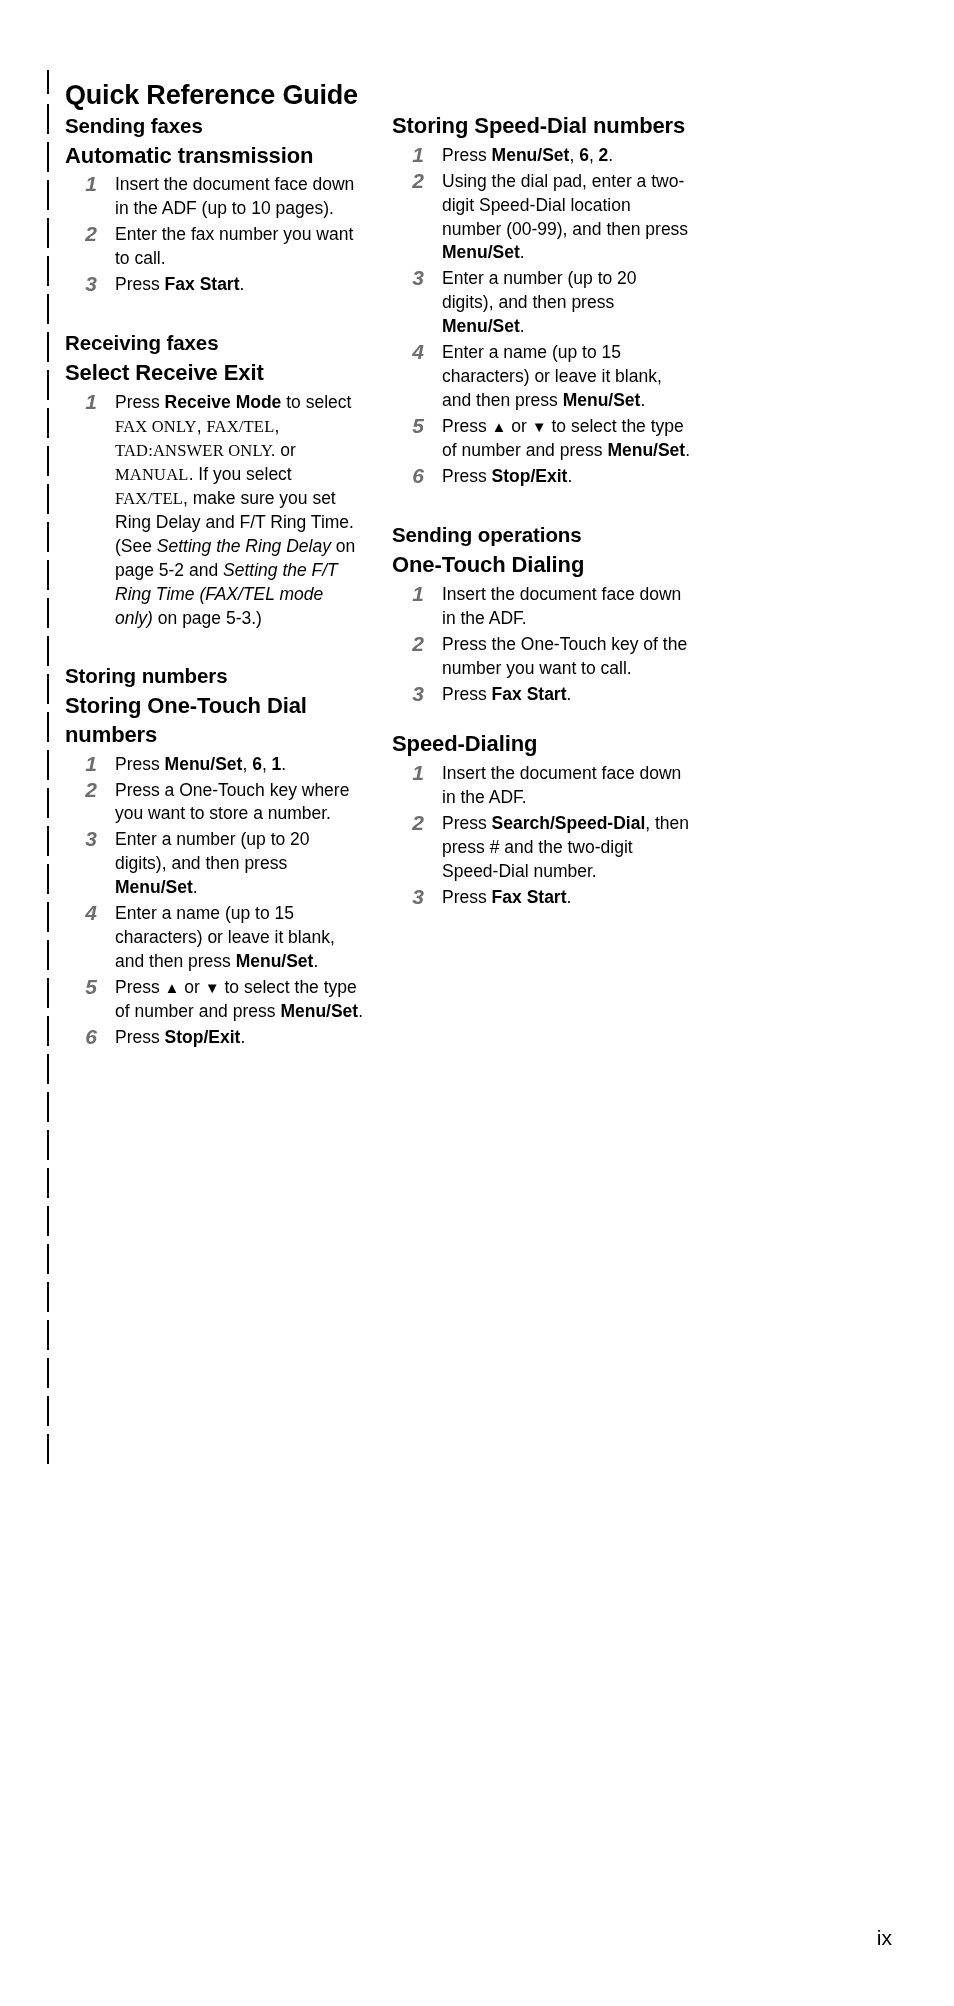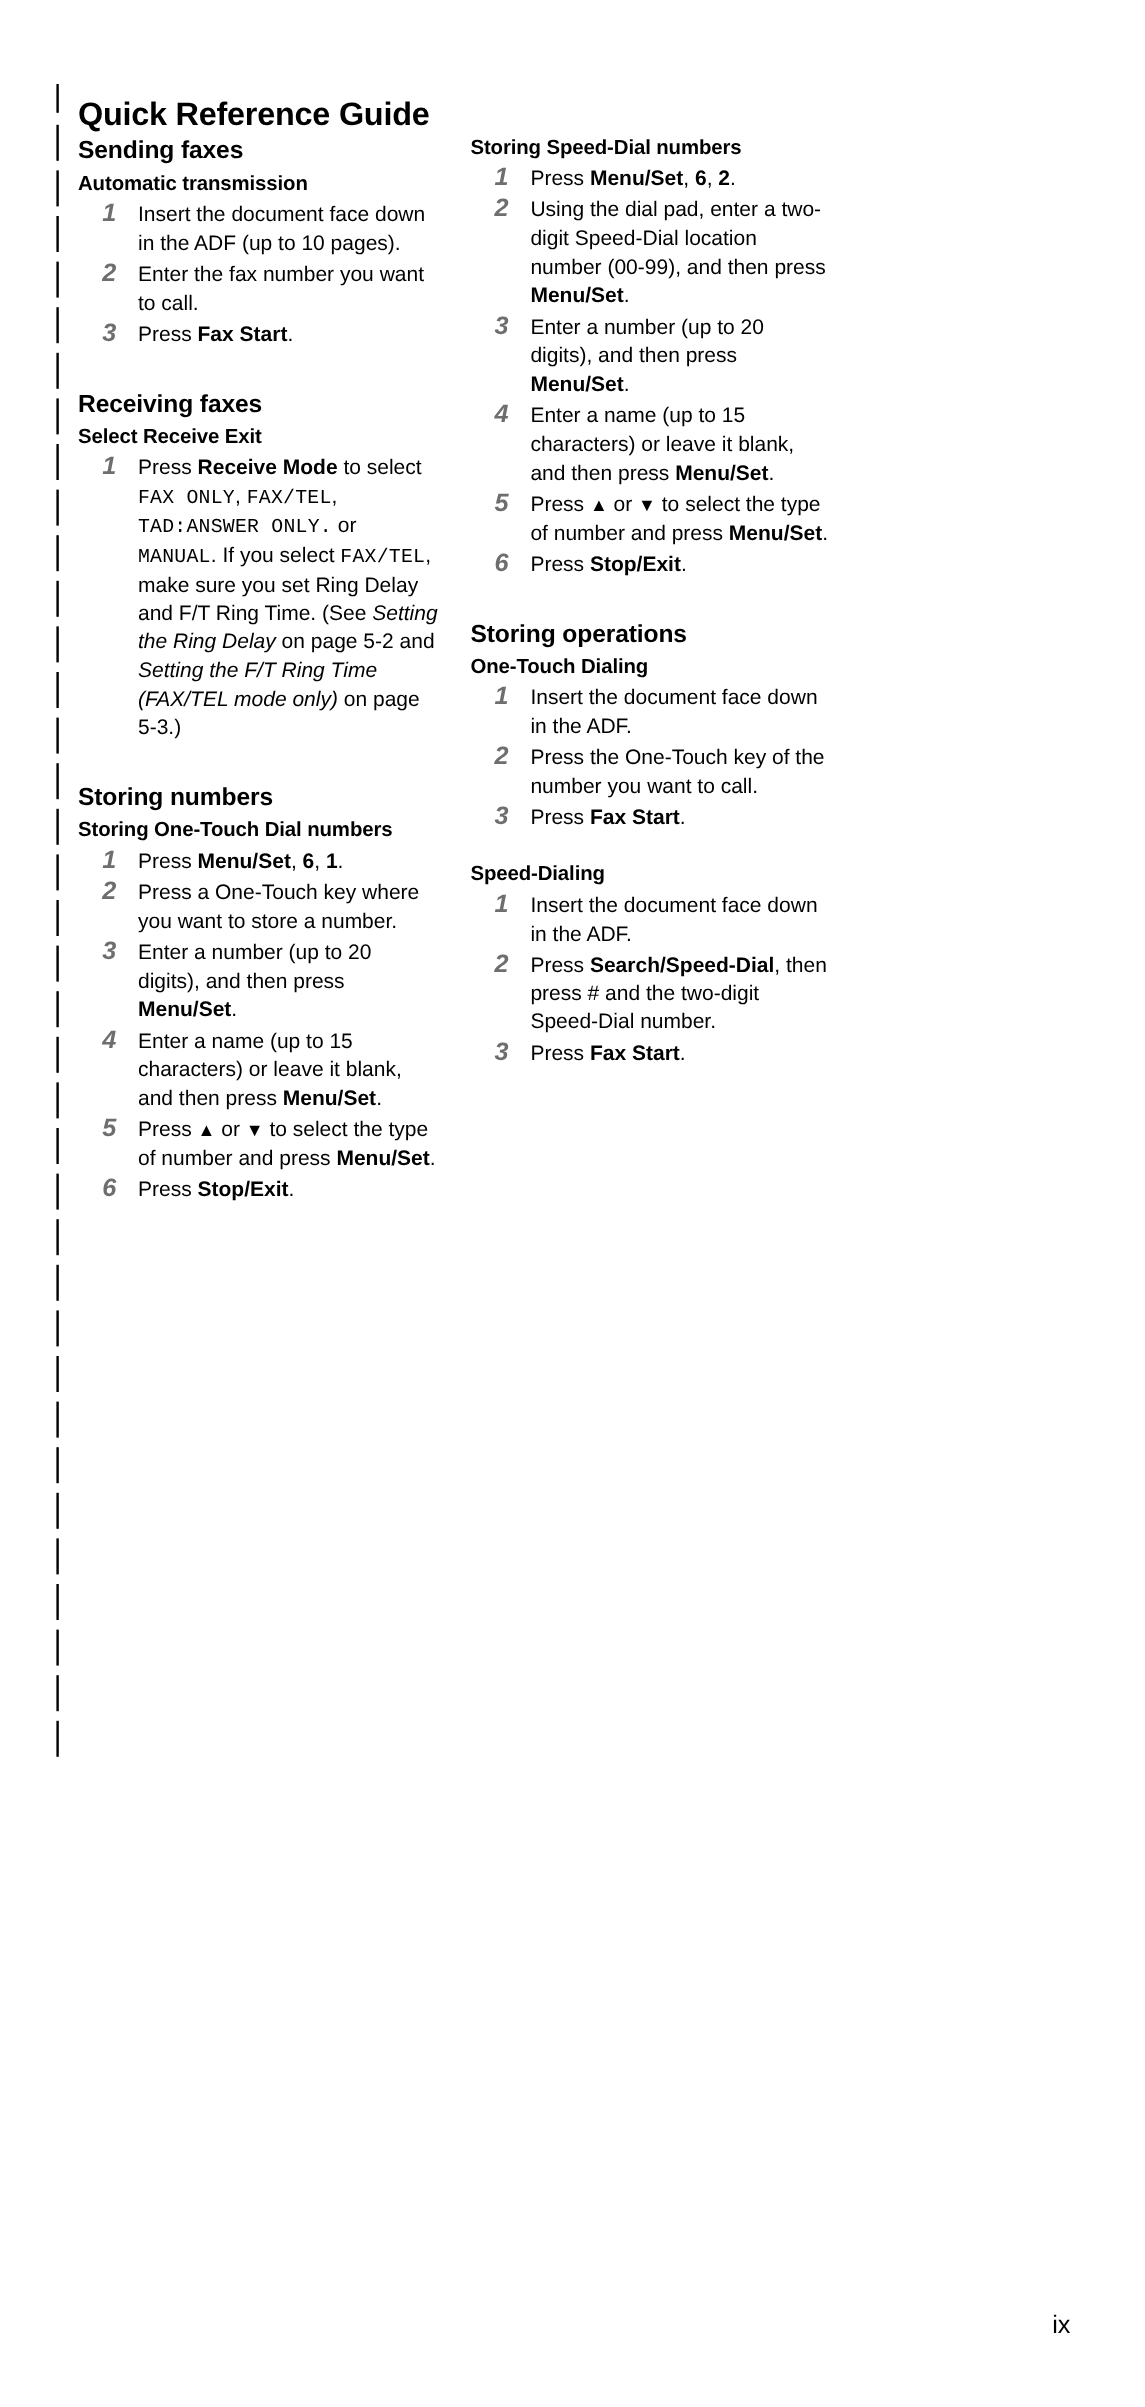--- a/index.html
+++ b/index.html
@@ -45,21 +45,21 @@
   .col-left{left:65px;width:300px;}
   .col-right{left:392px;width:300px;}
 
   h2.sec{
     font-size:20.5px;
     font-weight:bold;
     margin:0 0 2px 0;
     letter-spacing:-0.1px;
   }
   h3.sub{
-    font-size:17px;
+    font-size:22px;
     font-weight:bold;
     margin:0 0 3px 0;
     letter-spacing:-0.1px;
     line-height:1.3;
   }
   .gap-lg{height:30px;}
   .gap-md{height:22px;}
 
   ol.steps{
     list-style:none;
@@ -79,21 +79,21 @@
     text-align:center;
     font-family:"Liberation Sans",sans-serif;
     font-style:italic;
     font-weight:bold;
     font-size:21px;
     color:#6e6e6e;
   }
   b{font-weight:bold;}
   i{font-style:italic;}
   .mono{
-    font-family:Liberation Mono, monospace;
+    font-family:Liberation Serif, serif;
     font-size:16.5px;
     letter-spacing:0.2px;
   }
   .tri{font-size:15px;line-height:1;}
 
   
   .folio{
     position:absolute;
     right:62px;bottom:56px;
     font-size:21px;
@@ -247,21 +247,21 @@
         <span>Press <span class="tri">▲</span> or <span class="tri">▼</span> to select the type of number and press <b>Menu/Set</b>.</span>
       </li>
       <li>
         <span class="num">6</span>
         <span>Press <b>Stop/Exit</b>.</span>
       </li>
     </ol>
 
     <div class="gap-lg"></div>
 
-    <h2 class="sec">Storing operations</h2>
+    <h2 class="sec">Sending operations</h2>
     <h3 class="sub">One-Touch Dialing</h3>
 
     <ol class="steps">
       <li>
         <span class="num">1</span>
         <span>Insert the document face down in the ADF.</span>
       </li>
       <li>
         <span class="num">2</span>
         <span>Press the One-Touch key of the number you want to call.</span>

